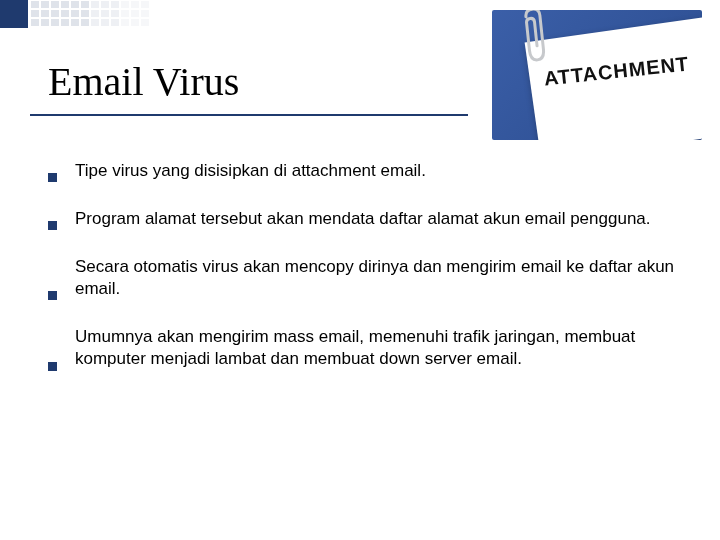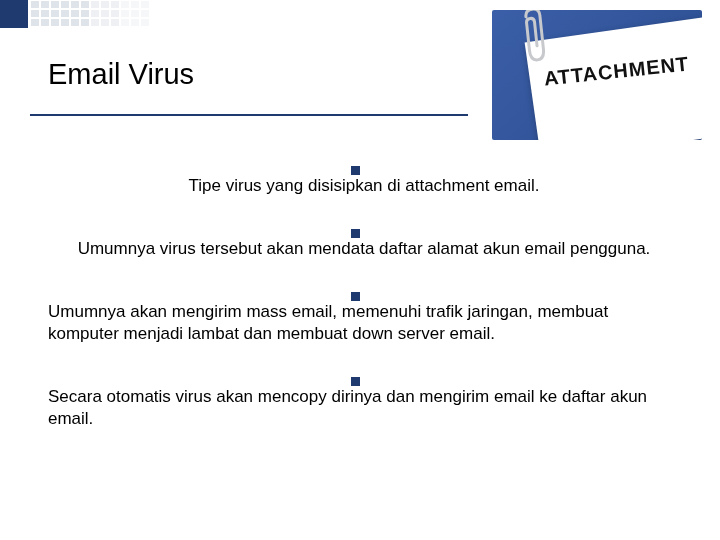--- a/index.html
+++ b/index.html
@@ -72,43 +72,43 @@
     top: -4px;
     left: 30px;
     width: 26px;
     height: 60px;
     transform: rotate(-6deg);
   }
   .title {
     position: absolute;
     top: 58px;
     left: 48px;
-    font-size: 29px;
+    font-size: 40px;
     color: #000;
     font-weight: 400;
+    font-family: Liberation Serif, serif;
   }
   .underline {
     position: absolute;
     top: 114px;
     left: 30px;
     width: 438px;
     height: 2px;
     background: #1f3a6e;
   }
   .content {
     position: absolute;
     top: 160px;
     left: 48px;
     right: 40px;
   }
   .bullet-item {
     display: flex;
-    align-items: center;
+    align-items: flex-end;
     margin-bottom: 26px;
-    flex-direction: column;
   }
   .bullet-marker {
     width: 9px;
     height: 9px;
     background: #1f3a6e;
     margin-top: 6px;
     margin-right: 18px;
     flex-shrink: 0;
   }
   .bullet-text {
@@ -174,23 +174,23 @@
 <h1 class="title">Email Virus</h1>
 <div class="underline"></div>
 
 <div class="content">
   <div class="bullet-item">
     <div class="bullet-marker"></div>
     <div class="bullet-text">Tipe virus yang disisipkan di attachment email.</div>
   </div>
   <div class="bullet-item">
     <div class="bullet-marker"></div>
-    <div class="bullet-text">Umumnya virus tersebut akan mendata daftar alamat akun email pengguna.</div>
+    <div class="bullet-text">Program alamat tersebut akan mendata daftar alamat akun email pengguna.</div>
+  </div>
+  <div class="bullet-item">
+    <div class="bullet-marker"></div>
+    <div class="bullet-text">Secara otomatis virus akan mencopy dirinya dan mengirim email ke daftar akun email.</div>
   </div>
   <div class="bullet-item">
     <div class="bullet-marker"></div>
     <div class="bullet-text">Umumnya akan mengirim mass email, memenuhi trafik jaringan, membuat komputer menjadi lambat dan membuat down server email.</div>
   </div>
-  <div class="bullet-item">
-    <div class="bullet-marker"></div>
-    <div class="bullet-text">Secara otomatis virus akan mencopy dirinya dan mengirim email ke daftar akun email.</div>
-  </div>
 </div>
 
 </body></html>

